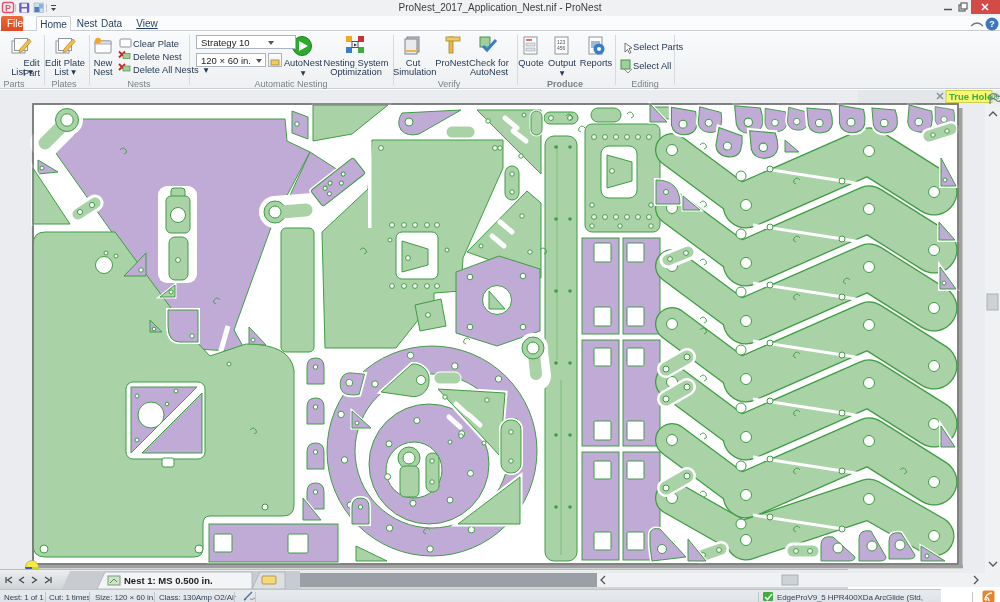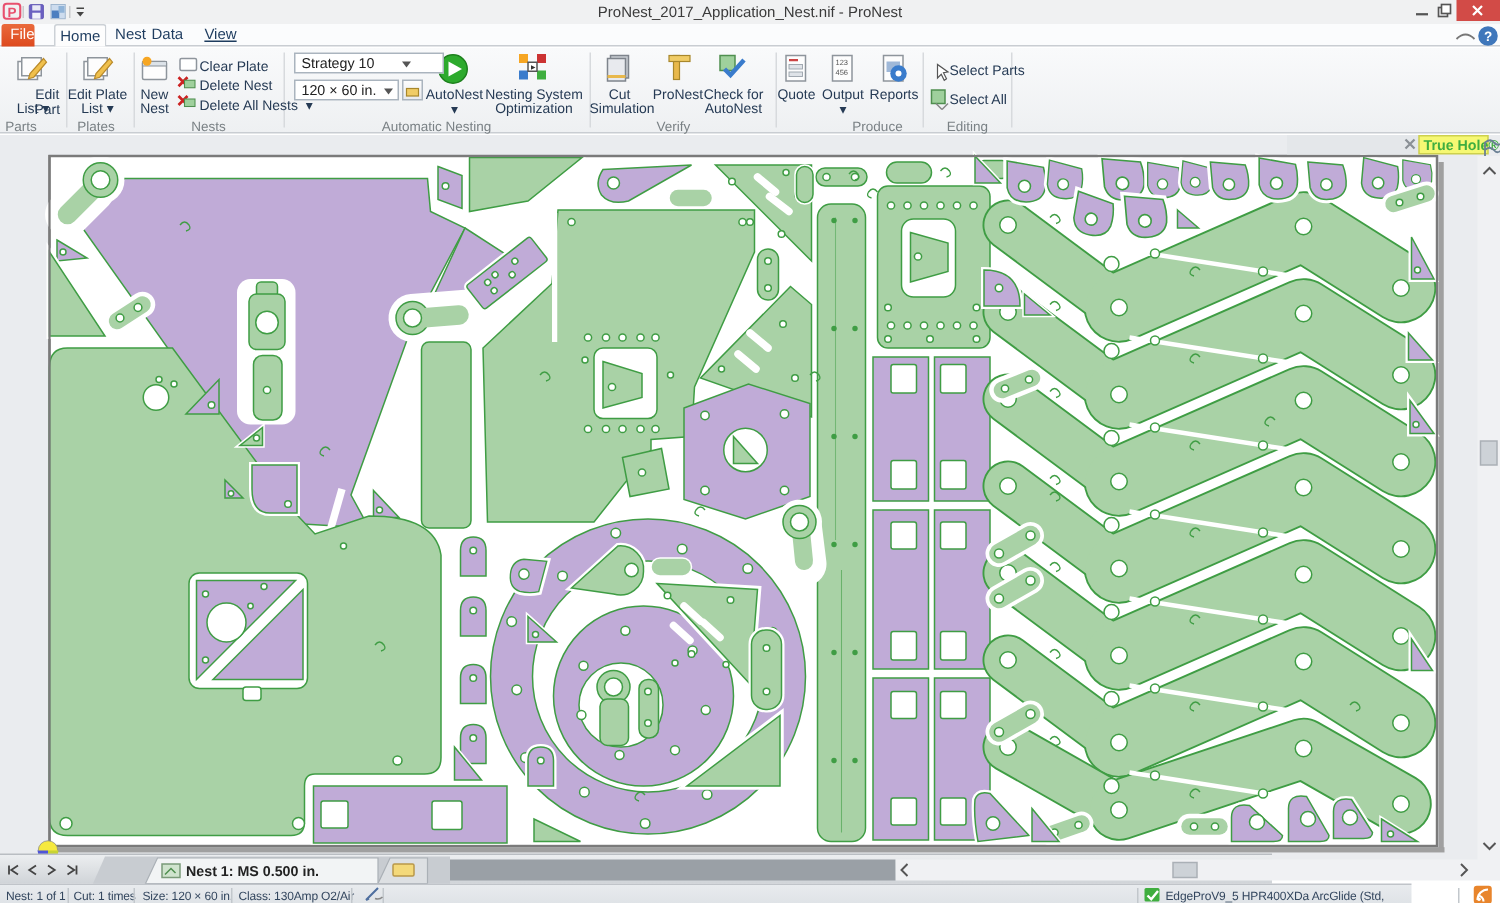--- a/index.html
+++ b/index.html
@@ -63,21 +63,21 @@
 <div class="sep" style="left:189px"></div>
 <div class="sep" style="left:393px"></div>
 <div class="sep" style="left:517px"></div>
 <div class="sep" style="left:615px"></div>
 <div class="sep" style="left:674px"></div>
 <div class="glabel" style="left:-6px;width:40px;">Parts</div>
 <div class="glabel" style="left:39px;width:50px;">Plates</div>
 <div class="glabel" style="left:99px;width:80px;">Nests</div>
 <div class="glabel" style="left:231px;width:120px;">Automatic Nesting</div>
 <div class="glabel" style="left:419px;width:60px;">Verify</div>
-<div class="glabel" style="left:550px;width:70px;">Produce</div>
+<div class="glabel" style="left:530px;width:70px;font-weight:bold;">Produce</div>
 <div class="glabel" style="left:615px;width:60px;">Editing</div>
 <svg width="1000" height="57" style="position:absolute;left:0;top:0">
 <g transform="translate(11,5)">
         <rect x="1" y="4" width="13" height="12" fill="#fdfdfd" stroke="#8e959c"></rect>
         <rect x="3.5" y="1.5" width="13" height="12" fill="#fdfdfd" stroke="#8e959c"></rect>
         <path d="M18,2 L9,12 L8,15.5 L11.5,14.5 L20,4.5 Z" fill="#f0c04c" stroke="#b98a2a" stroke-width="0.8"></path>
       </g>
 <g transform="translate(55,5)">
         <rect x="1" y="4" width="13" height="12" fill="#fdfdfd" stroke="#8e959c"></rect>
         <rect x="3.5" y="1.5" width="13" height="12" fill="#fdfdfd" stroke="#8e959c"></rect>

